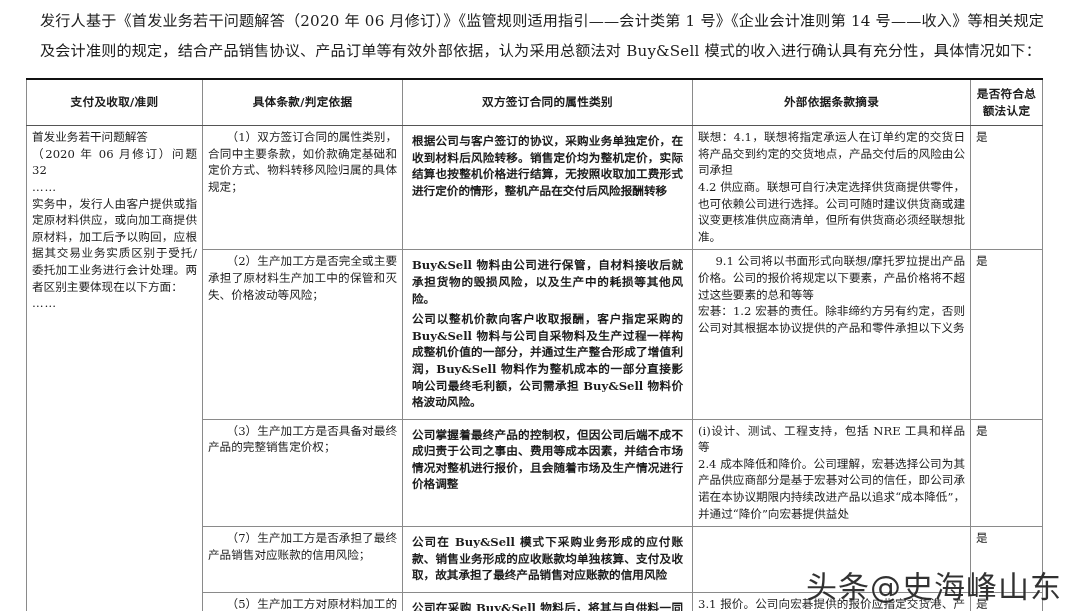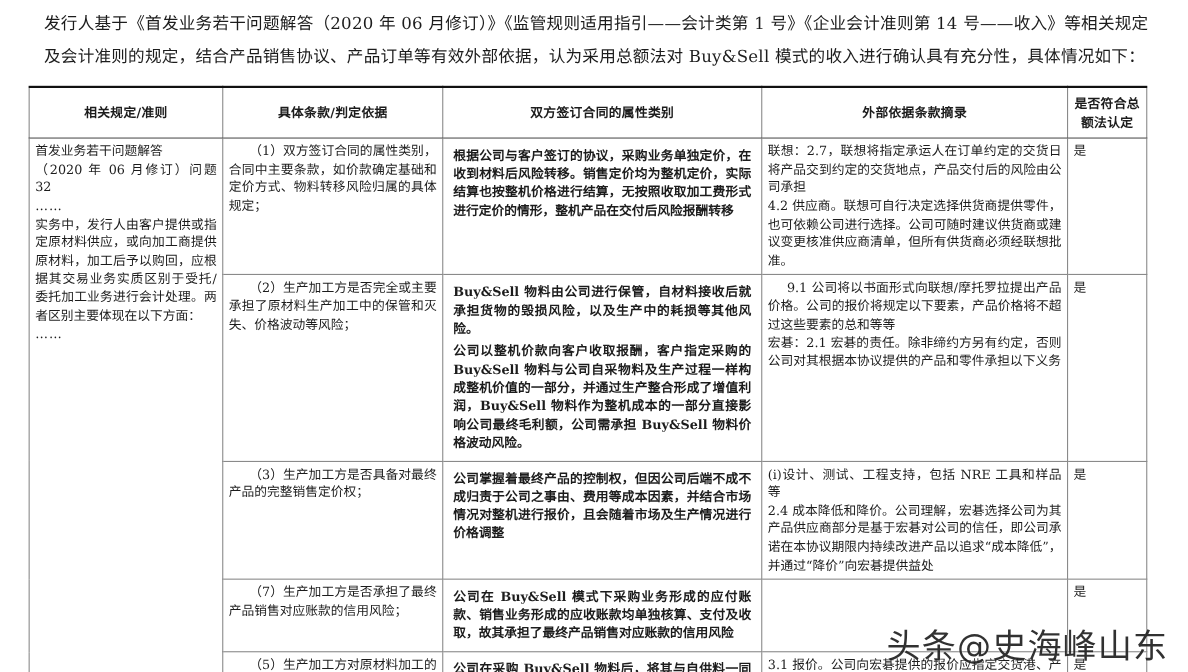--- a/index.html
+++ b/index.html
@@ -126,21 +126,21 @@
   <table class="maintable">
     <colgroup>
       <col class="c1">
         <col class="c2">
         <col class="c3">
         <col class="c4">
         <col class="c5">
     </colgroup>
     <thead>
       <tr>
-        <th>相关规定/准则</th>
+        <th>支付及收取/准则</th>
         <th>具体条款/判定依据</th>
         <th>双方签订合同的属性类别</th>
         <th>外部依据条款摘录</th>
         <th>是否符合总额法认定</th>
       </tr>
     </thead>
     <tbody>
       <tr>
         <td class="col1" rowspan="5">
           <p>首发业务若干问题解答</p>
@@ -149,37 +149,37 @@
           <p>实务中，发行人由客户提供或指定原材料供应，或向加工商提供原材料，加工后予以购回，应根据其交易业务实质区别于受托/委托加工业务进行会计处理。两者区别主要体现在以下方面：</p>
           <p class="dots">……</p>
         </td>
         <td class="col2">
           <p>（1）双方签订合同的属性类别，合同中主要条款，如价款确定基础和定价方式、物料转移风险归属的具体规定；</p>
         </td>
         <td class="col3">
           <p>根据公司与客户签订的协议，采购业务单独定价，在收到材料后风险转移。销售定价均为整机定价，实际结算也按整机价格进行结算，无按照收取加工费形式进行定价的情形，整机产品在交付后风险报酬转移</p>
         </td>
         <td class="col4">
-          <p>联想：2.7，联想将指定承运人在订单约定的交货日将产品交到约定的交货地点，产品交付后的风险由公司承担</p>
+          <p>联想：4.1，联想将指定承运人在订单约定的交货日将产品交到约定的交货地点，产品交付后的风险由公司承担</p>
           <p>4.2 供应商。联想可自行决定选择供货商提供零件，也可依赖公司进行选择。公司可随时建议供货商或建议变更核准供应商清单，但所有供货商必须经联想批准。</p>
         </td>
         <td class="col5">是</td>
       </tr>
 
       <tr>
         <td class="col2">
           <p>（2）生产加工方是否完全或主要承担了原材料生产加工中的保管和灭失、价格波动等风险；</p>
         </td>
         <td class="col3">
           <p>Buy&amp;Sell 物料由公司进行保管，自材料接收后就承担货物的毁损风险，以及生产中的耗损等其他风险。</p>
           <p>公司以整机价款向客户收取报酬，客户指定采购的 Buy&amp;Sell 物料与公司自采物料及生产过程一样构成整机价值的一部分，并通过生产整合形成了增值利润，Buy&amp;Sell 物料作为整机成本的一部分直接影响公司最终毛利额，公司需承担 Buy&amp;Sell 物料价格波动风险。</p>
         </td>
         <td class="col4">
           <p class="ind">9.1 公司将以书面形式向联想/摩托罗拉提出产品价格。公司的报价将规定以下要素，产品价格将不超过这些要素的总和等等</p>
-          <p>宏碁：2.1 宏碁的责任。除非缔约方另有约定，否则公司对其根据本协议提供的产品和零件承担以下义务</p>
+          <p>宏碁：1.2 宏碁的责任。除非缔约方另有约定，否则公司对其根据本协议提供的产品和零件承担以下义务</p>
         </td>
         <td class="col5">是</td>
       </tr>
 
       <tr>
         <td class="col2">
           <p>（3）生产加工方是否具备对最终产品的完整销售定价权；</p>
         </td>
         <td class="col3">
           <p>公司掌握着最终产品的控制权，但因公司后端不成不成归责于公司之事由、费用等成本因素，并结合市场情况对整机进行报价，且会随着市场及生产情况进行价格调整</p>

